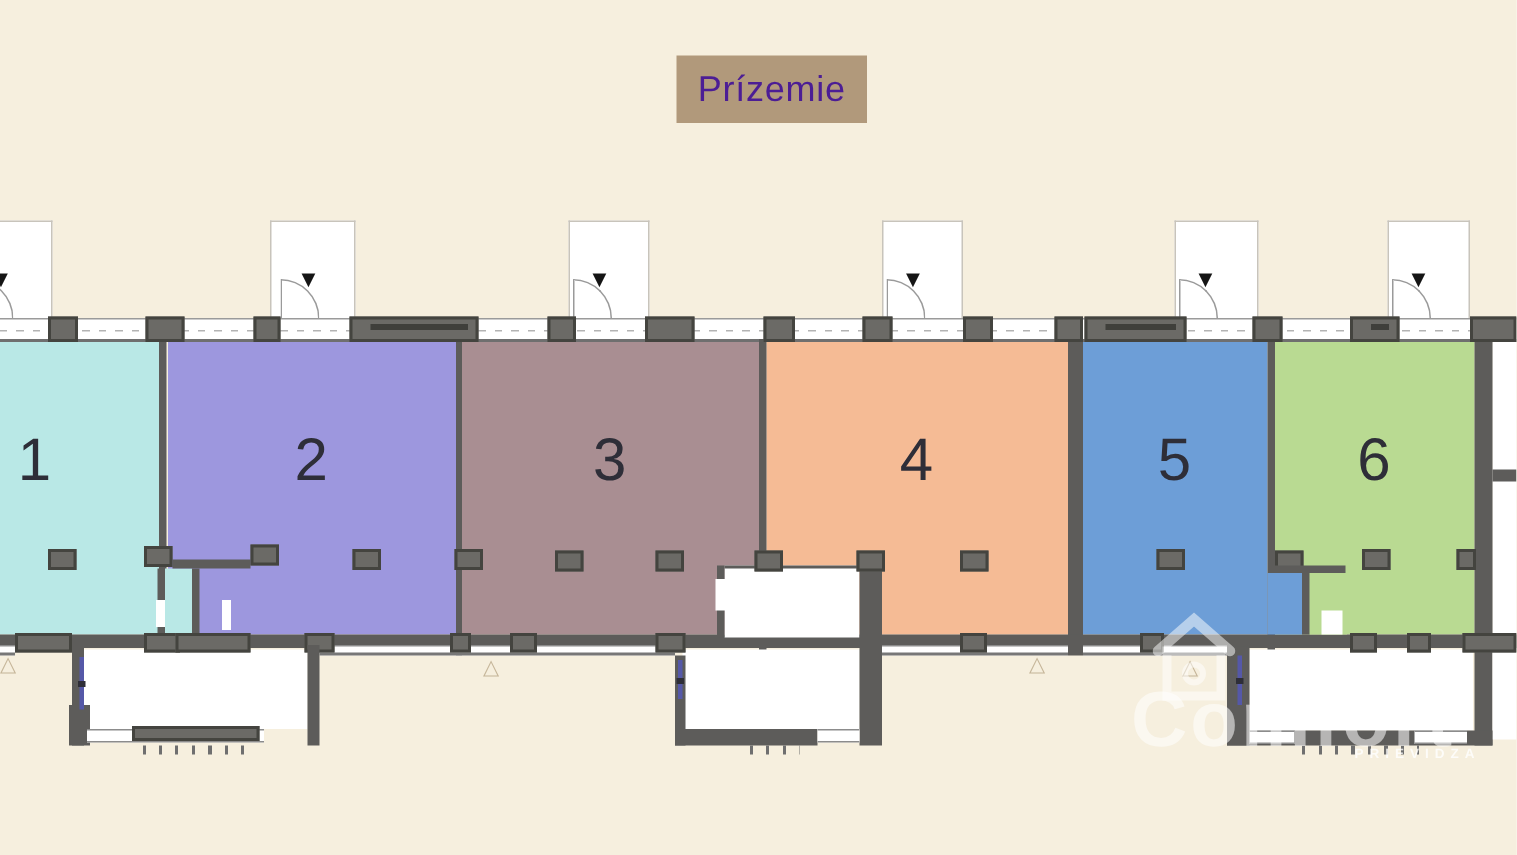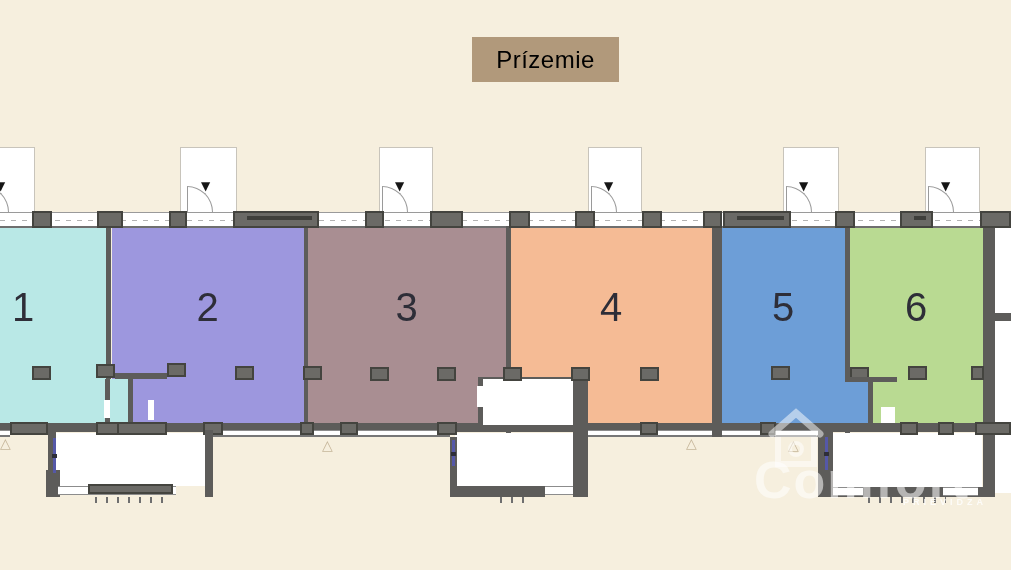--- a/index.html
+++ b/index.html
@@ -1,20 +1,20 @@
 <!DOCTYPE html>
 <html><head>
 <meta charset="utf-8">
 <style>
   html,body{margin:0;padding:0;}
   #screen{position:relative;width:1011px;height:570px;overflow:hidden;
     font-family:"Liberation Sans",sans-serif;background:#f6efde;}
   
-  .floor-label{position:absolute;left:472px;top:37px;width:147px;height:45px;
-    display:flex;align-items:center;justify-content:center;color:#000000;
+  .floor-label{position:absolute;left:451px;top:37px;width:127px;height:45px;
+    display:flex;align-items:center;justify-content:center;color:#4c1d95;
     font-size:24px;letter-spacing:.5px;z-index:30;cursor:pointer;}
   
   .porch{position:absolute;top:147px;height:65px;background:#fff;
     border:1px solid #c8c4bb;border-bottom:none;box-sizing:border-box;z-index:2;}
   .porch-arrow{position:absolute;top:32px;left:15px;font-size:12px;line-height:1;
     color:#151515;font-family:"DejaVu Sans",sans-serif;}
   .door-arc{position:absolute;bottom:0;left:2px;width:26px;height:26px;box-sizing:border-box;
     border:0;border-top:1.5px solid #9a9a9a;border-right:1.5px solid #9a9a9a;
     border-left:1.5px solid #9a9a9a;border-radius:0 100% 0 0;}
   

